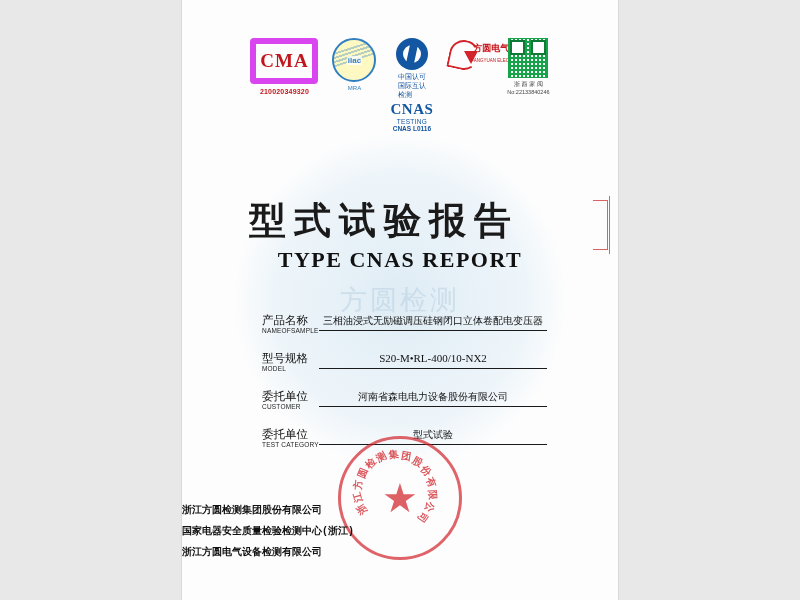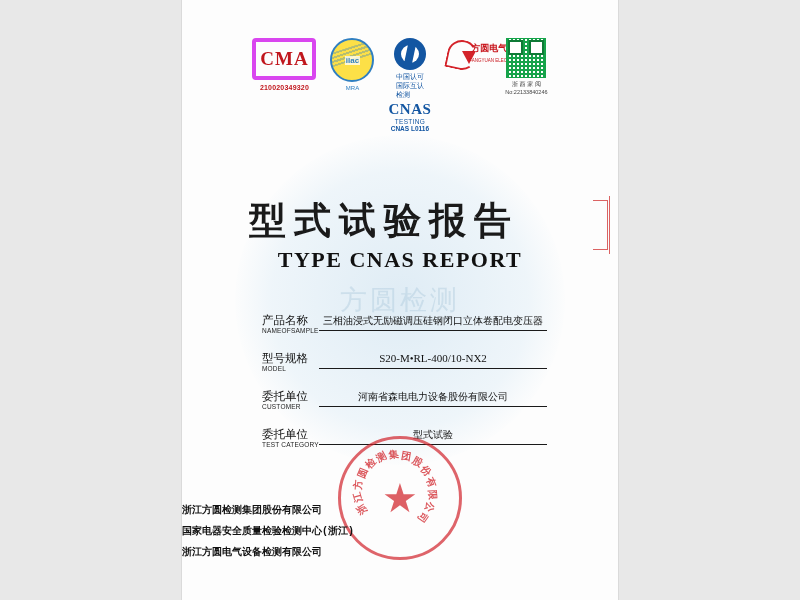--- a/index.html
+++ b/index.html
@@ -71,21 +71,21 @@
     height: 62px;
     display: flex;
     flex-direction: column;
     align-items: center;
     justify-content: flex-start;
   }
 
   
   .cma-box {
     width: 56px; height: 34px;
-    border: 4px solid #d946ef;
+    border: 6px solid #d946ef;
     border-radius: 4px;
     color: #c0161c;
     font-weight: bold;
     font-size: 19px;
     letter-spacing: 1px;
     display: flex; align-items: center; justify-content: center;
     font-family: "Liberation Serif", serif;
   }
   .cma-num {
     margin-top: 4px;
@@ -93,21 +93,21 @@
     color: #c0161c;
     font-weight: bold;
     letter-spacing: 0.2px;
   }
 
   
   .ilac-circle {
     width: 40px; height: 40px;
     border-radius: 50%;
     border: 2px solid #2f7fc1;
-    background: #fde047;
+    background: #fef9c3;
     position: relative;
     overflow: hidden;
     display:flex; align-items:center; justify-content:center;
   }
   .ilac-circle::before{
     content:"";
     position:absolute;
     left:-6px; top:6px;
     width:56px; height:14px;
     background: repeating-linear-gradient(0deg, rgba(47,127,193,0.35) 0 2px, transparent 2px 4px);

